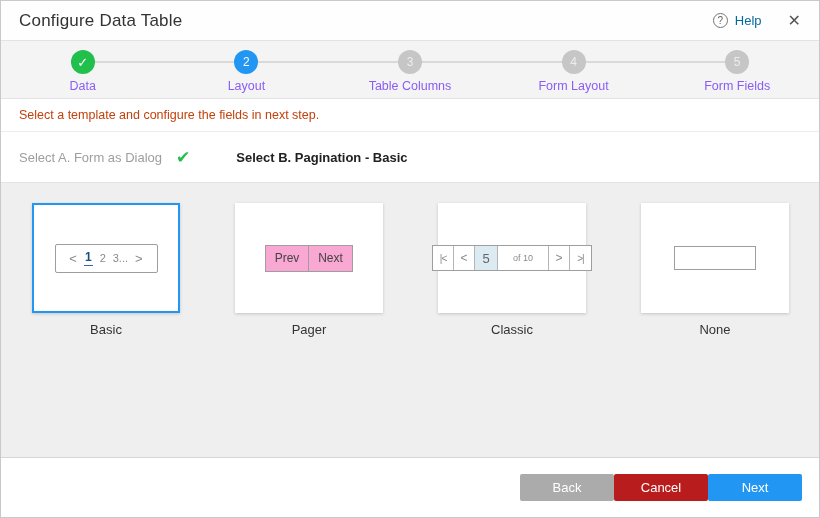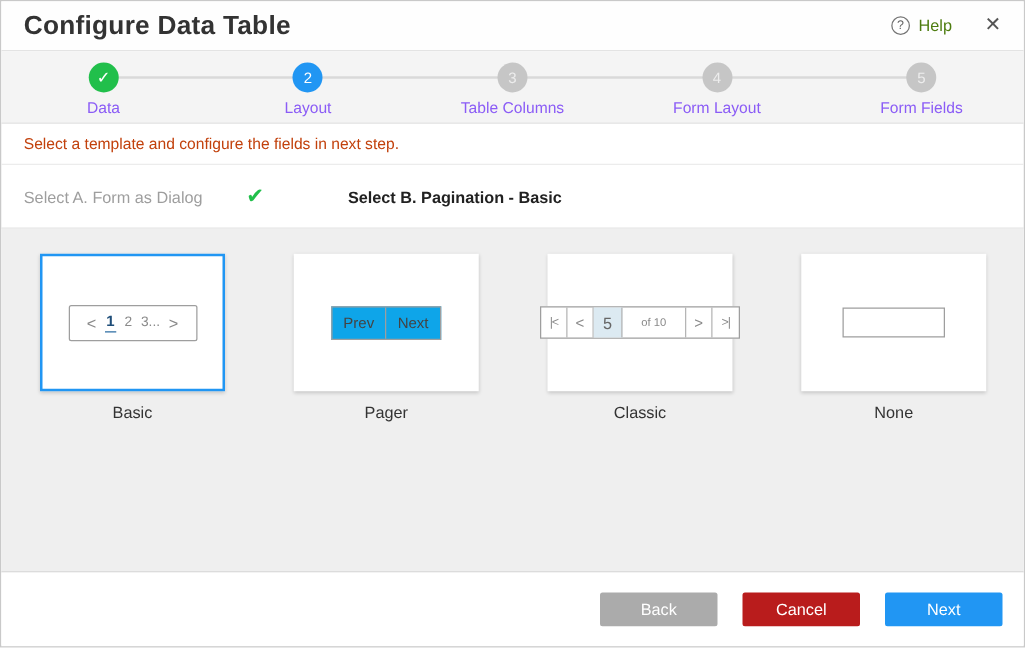--- a/index.html
+++ b/index.html
@@ -12,28 +12,28 @@
     border: 1px solid #c9c9c9;
     overflow: hidden;
   }
 
   
   .header {
     height: 40px; border-bottom: 1px solid #e3e3e3;
     display: flex; align-items: center;
     padding: 0 18px; background: #fefefe;
   }
-  .title { font-size: 21px; font-weight: 700; color: #333; letter-spacing: .2px; }
+  .title { font-size: 17px; font-weight: 400; color: #333; letter-spacing: .2px; }
   .header-right { margin-left: auto; display: flex; align-items: center; }
   .help-btn { display: flex; align-items: center; gap: 7px; cursor: pointer; }
   .help-circle {
     width: 15px; height: 15px; border: 1px solid #757575; border-radius: 50%;
     color: #616161; font-size: 10px; display: flex; align-items: center; justify-content: center;
   }
-  .help-text { font-size: 13px; color: #4d7c0f; }
+  .help-text { font-size: 13px; color: #0369a1; }
   .close-x { font-size: 16px; color: #555; margin-left: 26px; cursor: pointer; line-height: 1; }
 
   
   .stepper {
     height: 58px; background: #f4f4f4; border-bottom: 1px solid #e3e3e3;
     display: flex; position: relative;
   }
   .connector {
     position: absolute; top: 20px; left: 82px; right: 82px; height: 2px;
     background: #d9d9d9;
@@ -55,21 +55,21 @@
   
   .instruction-bar {
     height: 33px; border-bottom: 1px solid #ececec;
     display: flex; align-items: center; padding: 0 18px;
     font-size: 12.5px; color: #c2410c;
   }
 
   
   .select-row {
     height: 51px; border-bottom: 1px solid #e3e3e3;
-    display: flex; align-items: center; padding: 0 18px; gap: 21px;
+    display: flex; align-items: center; padding: 0 18px;
   }
   .select-a { font-size: 13px; color: #9e9e9e; }
   .select-a-check { color: #21bf4b; font-size: 17px; font-weight: 700; margin-left: 14px; }
   .select-b { font-size: 13px; color: #212121; font-weight: 700; margin-left: 46px; }
 
   
   .content {
     height: 275px; background: #efefef; border-bottom: 1px solid #d6d6d6;
     display: flex; align-items: flex-start; gap: 55px;
     padding: 20px 0 0 31px;
@@ -86,21 +86,21 @@
   
   .basic-box {
     width: 103px; height: 29px; border: 1px solid #9e9e9e; border-radius: 2px;
     background: #fff; display: flex; align-items: center; justify-content: center; gap: 7px;
   }
   .b-chev { color: #8a8a8a; font-size: 13px; }
   .b-cur { color: #1f4e79; font-weight: 700; font-size: 12px; border-bottom: 1px solid #2d6da3; padding: 0 1px 1px; }
   .b-pg { color: #8a8a8a; font-size: 11px; }
 
   
-  .pager-box { display: flex; border: 1px solid #9e9e9e; background: #0ea5e9; }
+  .pager-box { display: flex; border: 1px solid #9e9e9e; background: #f9a8d4; }
   .pager-cell {
     width: 43px; height: 25px; display: flex; align-items: center; justify-content: center;
     font-size: 12px; color: #444;
   }
   .pager-cell:first-child { border-right: 1px solid #9e9e9e; }
 
   
   .classic-box { display: flex; border: 1px solid #9e9e9e; background: #fff; height: 26px; }
   .c-cell {
     display: flex; align-items: center; justify-content: center;
@@ -112,21 +112,21 @@
   .c-current { width: 23px; background: #dceaf2; color: #666; font-size: 13px; }
   .c-of { width: 51px; font-size: 9px; color: #8a8a8a; }
 
   
   .none-box { width: 82px; height: 24px; border: 1px solid #9e9e9e; background: #fff; }
 
   
   .footer {
     height: 58px; background: #fff;
     display: flex; align-items: center; justify-content: flex-end;
-    gap: 20px; padding-right: 17px;
+    gap: 0; padding-right: 17px;
   }
   .btn {
     width: 94px; height: 27px; border: none; border-radius: 2px;
     color: #fff; font-size: 13px; font-family: inherit; cursor: pointer;
   }
   .btn-back { background: #ababab; }
   .btn-cancel { background: #b91c1c; }
   .btn-next { background: #2196f3; }
 </style>
 </head>

